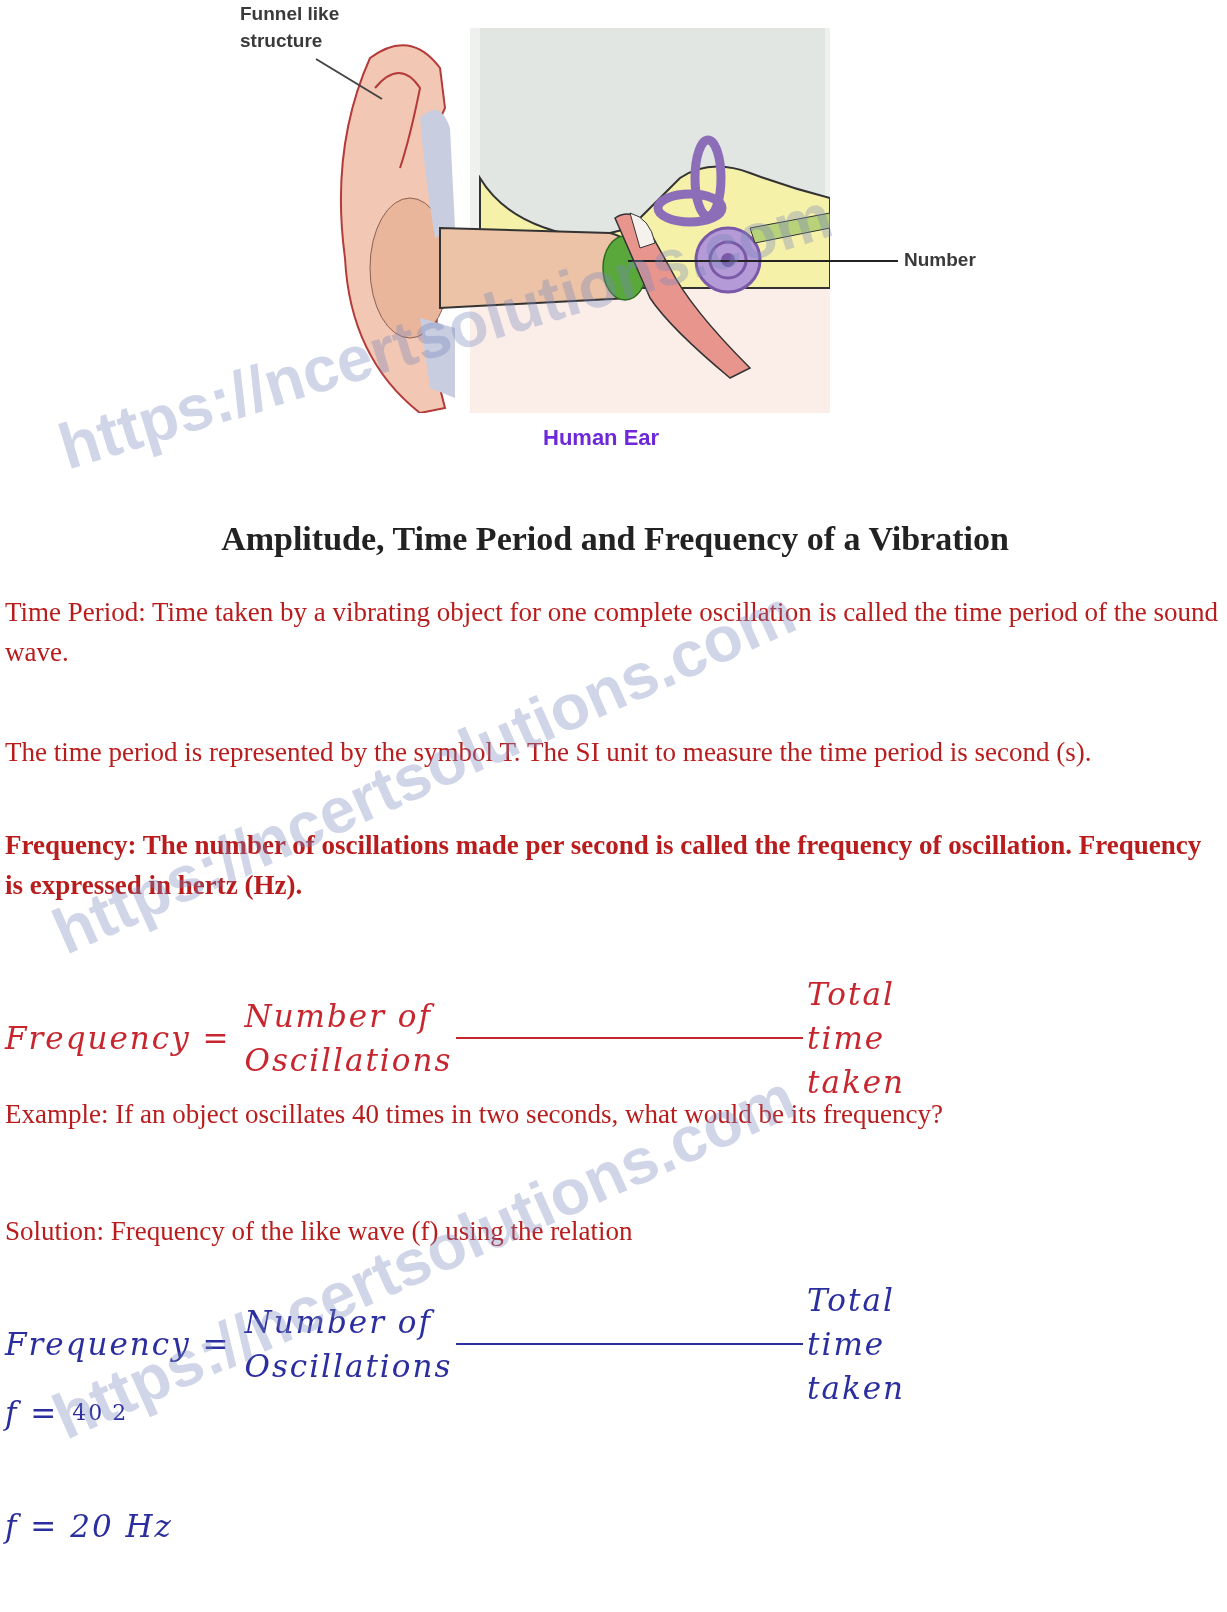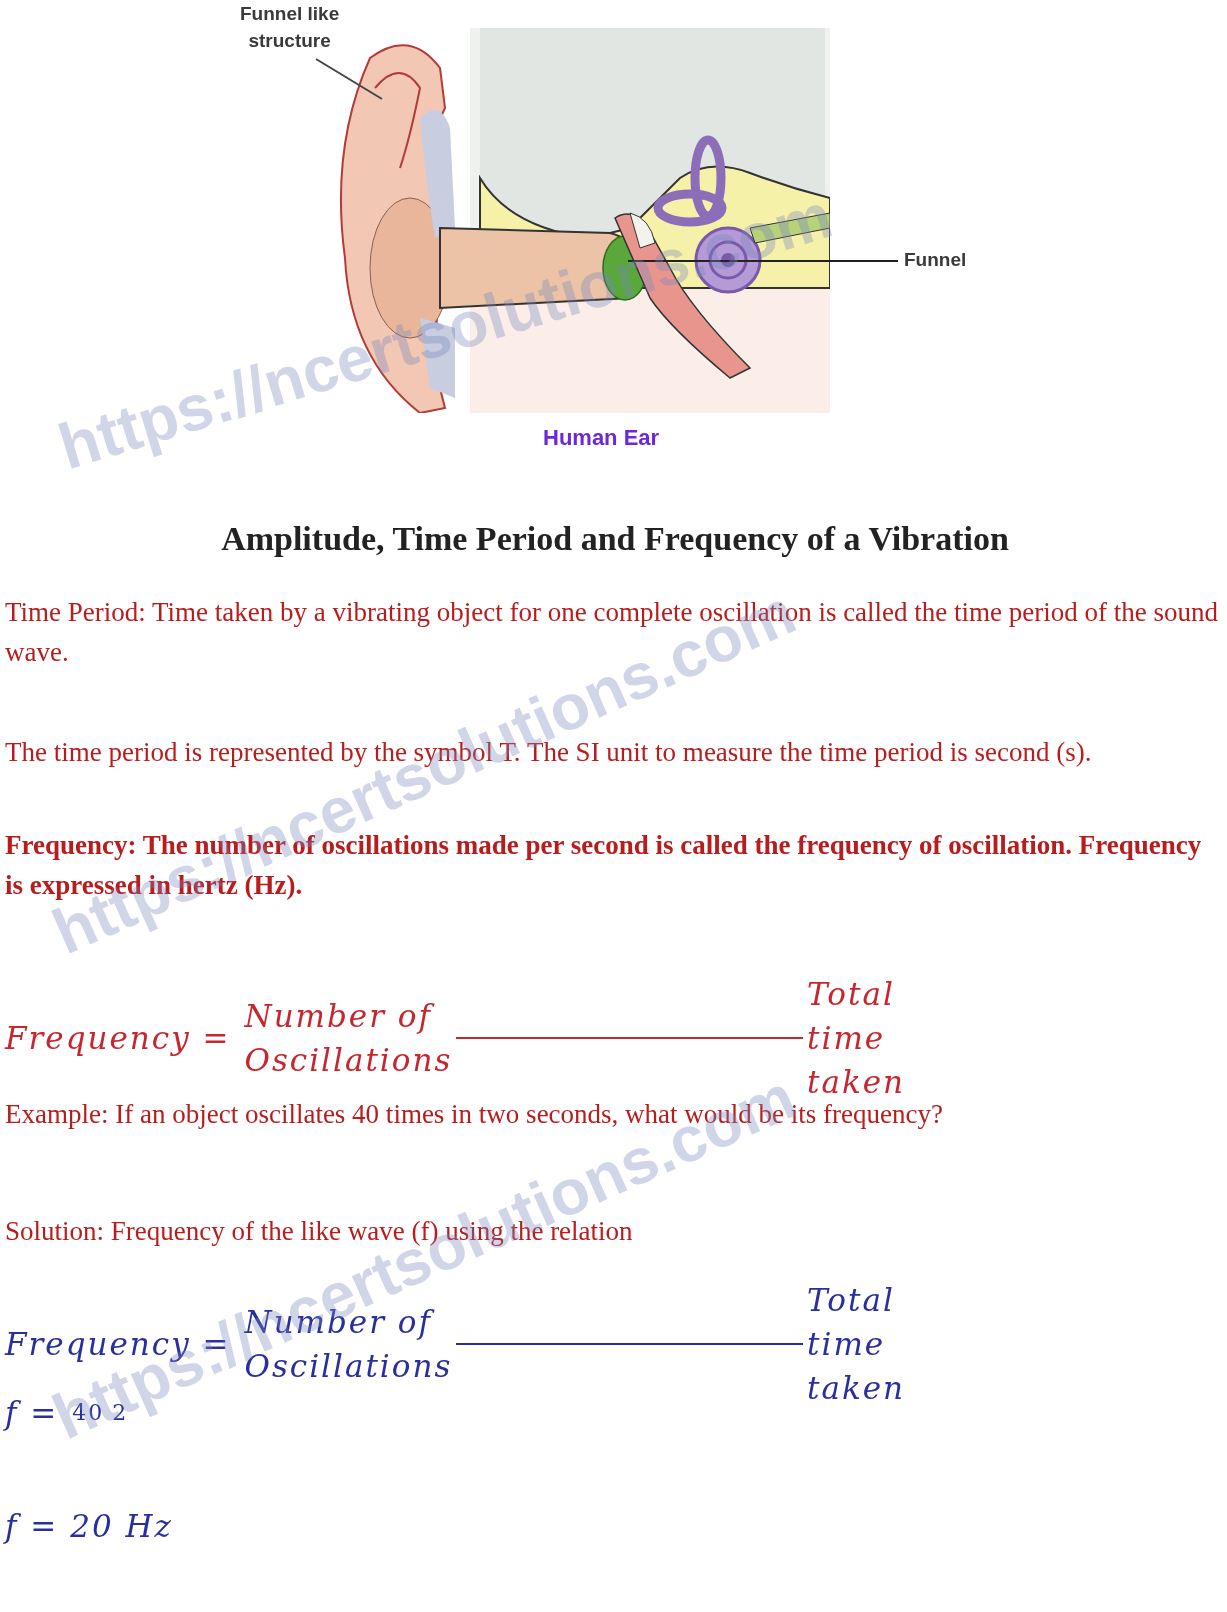--- a/index.html
+++ b/index.html
@@ -93,25 +93,25 @@
 
     <line x1="298" y1="233" x2="500" y2="233" stroke="#222" stroke-width="2"></line>
   </svg>
 
   <svg class="abs" style="left:310px;top:55px;" width="80" height="50">
     <line x1="6" y1="4" x2="72" y2="44" stroke="#444" stroke-width="2"></line>
   </svg>
 
   <div class="abs" style="left:830px;top:260px;width:68px;height:2px;background:#222;"></div>
 
-  <div class="abs fig-label" style="left:240px;top:0px;text-align:center;">
+  <div class="abs fig-label" style="left:240px;top:0px;">
     <div>Funnel like</div>
     <div>structure</div>
   </div>
-  <div class="abs fig-label" style="left:904px;top:246px;">Funnel</div>
+  <div class="abs fig-label" style="left:904px;top:246px;">Number</div>
   <div class="abs caption" style="left:543px;top:425px;">Human Ear</div>
 </div>
 
 <div class="abs heading" style="left:-15px;">Amplitude, Time Period and Frequency of a Vibration</div>
 
 <div class="abs para" style="top:592px;">Time Period: Time taken by a vibrating object for one complete oscillation is called the time period of the sound wave.</div>
 <div class="abs para" style="top:732px;">The time period is represented by the symbol T. The SI unit to measure the time period is second (s).</div>
 <div class="abs para" style="top:825px;font-weight:bold;">Frequency: The number of oscillations made per second is called the frequency of oscillation. Frequency is expressed in hertz (Hz).</div>
 
 <div class="abs eq math red" style="top:972px;">

